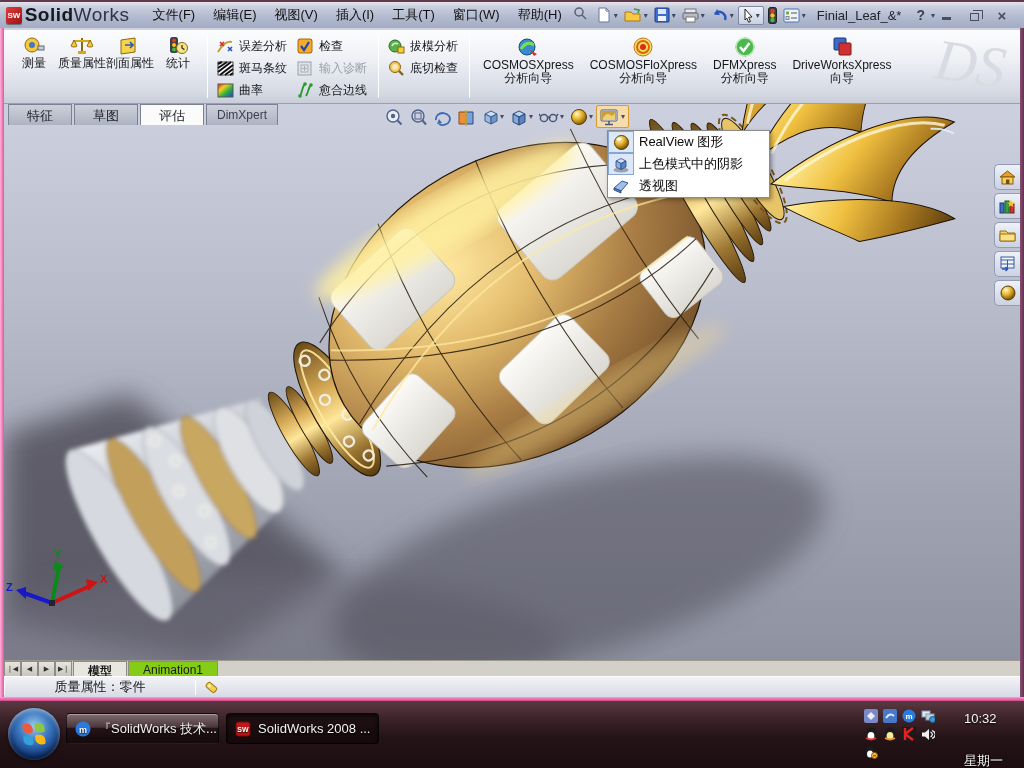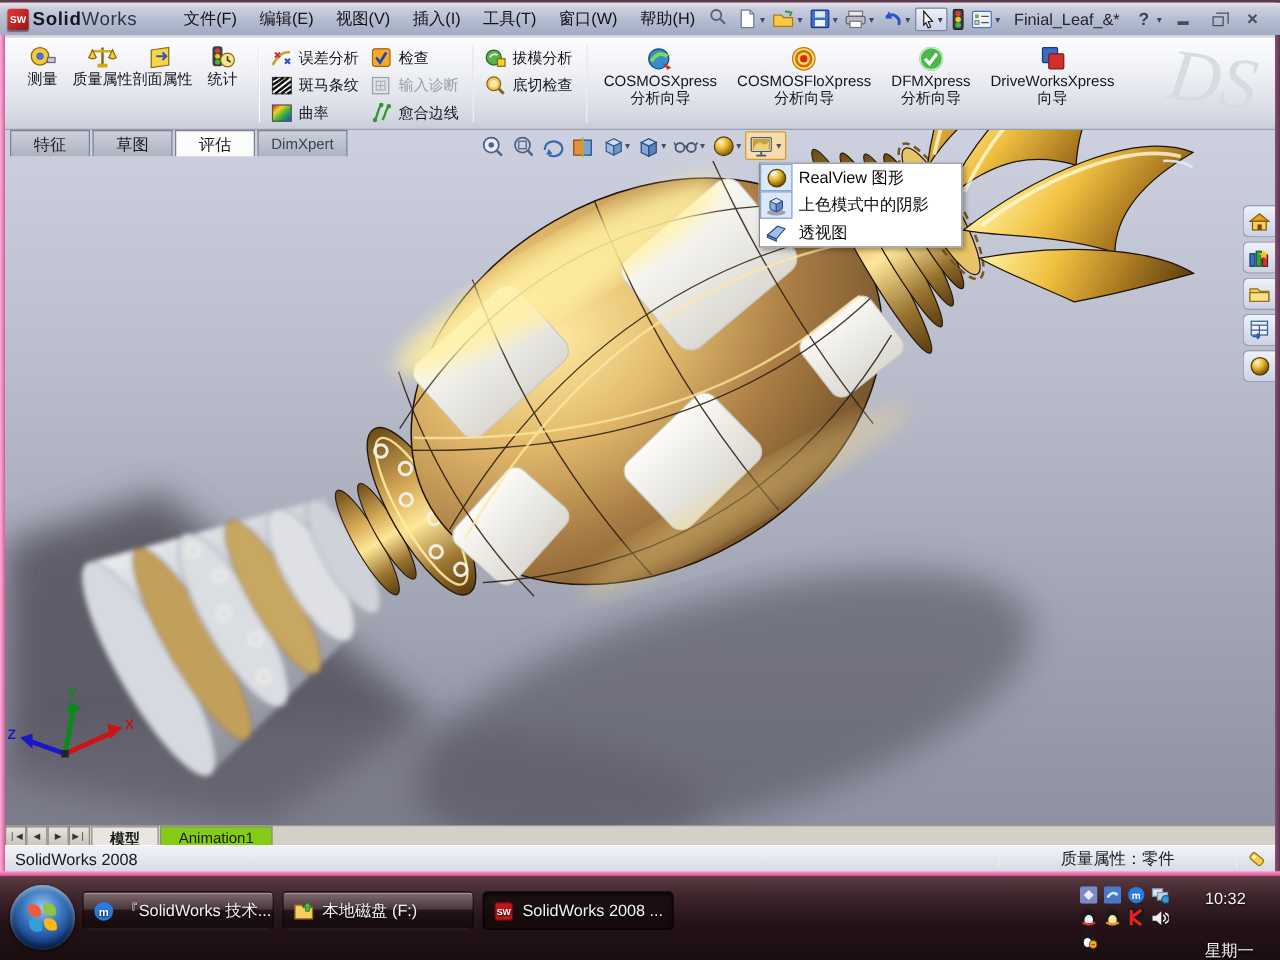--- a/index.html
+++ b/index.html
@@ -14,21 +14,21 @@
   #app-window::after { content:""; position:absolute; right:0; top:0; bottom:0; width:4px;
     background:linear-gradient(90deg,#8a4f71,#5e3350); z-index:50; }
 
   
   #titlebar { position:absolute; left:0; top:0; width:1024px; height:28px;
     background:linear-gradient(180deg,#e9e4e6 0%,#c9cfdf 18%,#b3bcd0 55%,#a2abc2 100%);
     border-top:2px solid #5e3a50; display:flex; align-items:center; padding:0 6px; z-index:60; }
   .sw-logo { width:17px; height:17px; background:linear-gradient(135deg,#e33b3b,#9c1212);
     border-radius:2px; color:#fff; font-size:8px; font-weight:bold; display:flex;
     align-items:center; justify-content:center; margin-right:3px; box-shadow:0 1px 1px rgba(0,0,0,.4); }
-  .brand { font-size:15px; letter-spacing:.5px; color:#16181f; margin-right:28px; white-space:nowrap; }
+  .brand { font-size:19px; letter-spacing:.5px; color:#16181f; margin-right:14px; white-space:nowrap; }
   .brand b { font-weight:bold; } .brand span { font-weight:normal; color:#2e3444; }
   .menu-item { font-size:13px; color:#111; padding:3px 9px; white-space:nowrap; cursor:default; }
   .tb-search { margin:0 6px 0 2px; }
   .qbtn { display:flex; align-items:center; margin:0 1px; padding:1px 2px; }
   .qbtn .dd { font-size:8px; color:#3a4a6a; margin-left:2px; }
   .sel-box { border:1px solid #7e89a2; background:linear-gradient(180deg,#eef1f7,#c9d1e2);
     border-radius:2px; padding:1px 3px; display:flex; align-items:center; }
   #doc-title { font-size:13px; color:#23252e; margin:0 8px; white-space:nowrap; }
   .help-q { font-size:14px; color:#3c4254; font-weight:bold; padding:0 4px; }
   .winbtns { display:flex; align-items:center; gap:12px; margin-left:auto; padding-right:8px; }
@@ -772,21 +772,20 @@
     <div id="bottom-tabbar">
       <div class="navbtn">❘◀</div>
       <div class="navbtn">◀</div>
       <div class="navbtn">▶</div>
       <div class="navbtn">▶❘</div>
       <div class="btab active">模型</div>
       <div class="btab">Animation1</div>
     </div>
 
     <div id="statusbar">
-      <div id="status-left">SolidWorks 2008</div>
       <div class="st-sep"></div>
       <div id="status-edit">质量属性：零件</div>
       <div class="st-sep"></div>
       <div id="status-tag">
         <svg width="15" height="14">
             <g transform="rotate(40 7 7)">
               <rect x="2" y="4" width="11" height="6" rx="2" fill="#f5d050" stroke="#9a7a10"></rect>
               <circle cx="5" cy="7" r="1.2" fill="#fff"></circle>
             </g>
           </svg>
@@ -808,29 +807,20 @@
     <div id="taskbtns">
       <div class="taskbtn">
         <span class="tb-ico">
             <svg width="16" height="16">
               <circle cx="8" cy="8" r="7.5" fill="#2a7ae0"></circle>
               <text x="8" y="11.5" font-size="9" font-weight="bold" fill="#fff" text-anchor="middle">m</text>
             </svg>
           </span>
         <span>『SolidWorks 技术...</span>
       </div>
-      <div class="taskbtn">
-        <span class="tb-ico">
-            <svg width="16" height="15">
-              <path d="M1,3 h5 l2,2 h7 v9 h-14 z" fill="#f5cf5e" stroke="#9a7010"></path>
-              <polygon points="11,1 14.5,4.5 12.5,4.5 12.5,8 9.5,8 9.5,4.5 7.5,4.5" fill="#4ab84a" stroke="#1a701a" stroke-width=".6"></polygon>
-            </svg>
-          </span>
-        <span>本地磁盘 (F:)</span>
-      </div>
       <div class="taskbtn active">
         <span class="tb-ico">
             <svg width="16" height="16">
               <rect x="1" y="1" width="14" height="14" rx="2" fill="#c01818" stroke="#6a0a0a"></rect>
               <text x="8" y="11" font-size="7" font-weight="bold" fill="#fff" text-anchor="middle">SW</text>
             </svg>
           </span>
         <span>SolidWorks 2008 ...</span>
       </div>
     </div>

